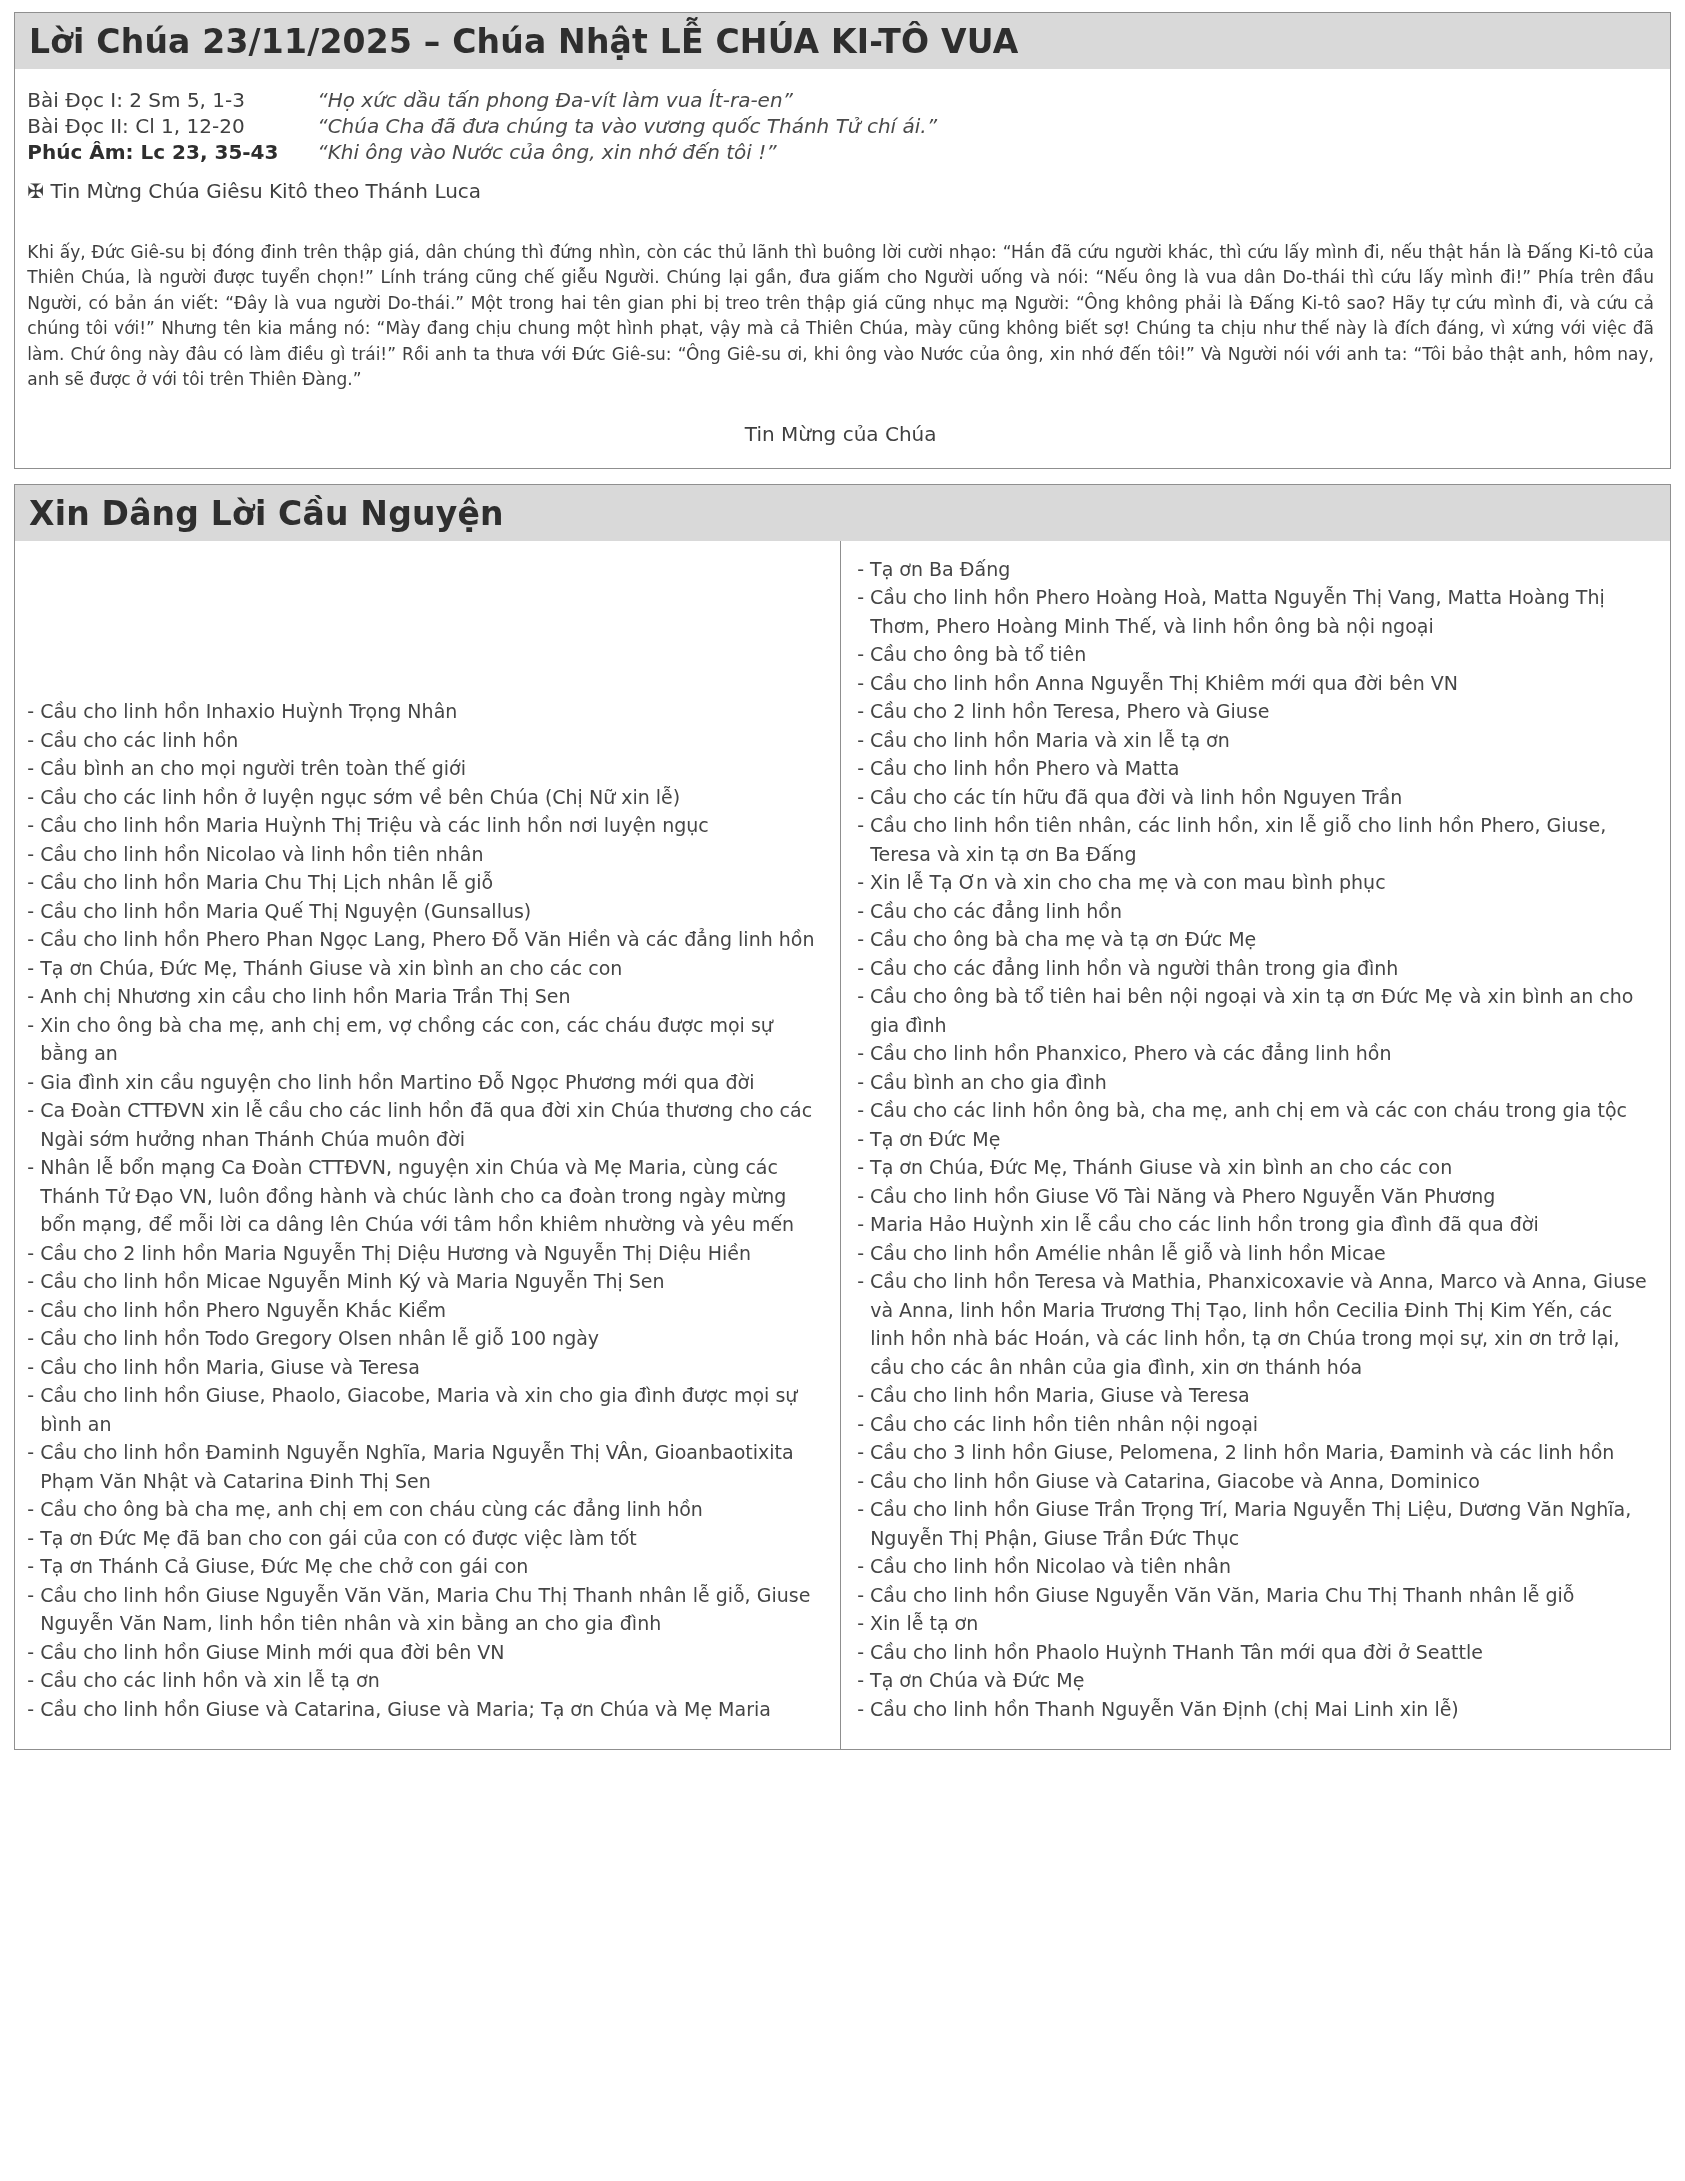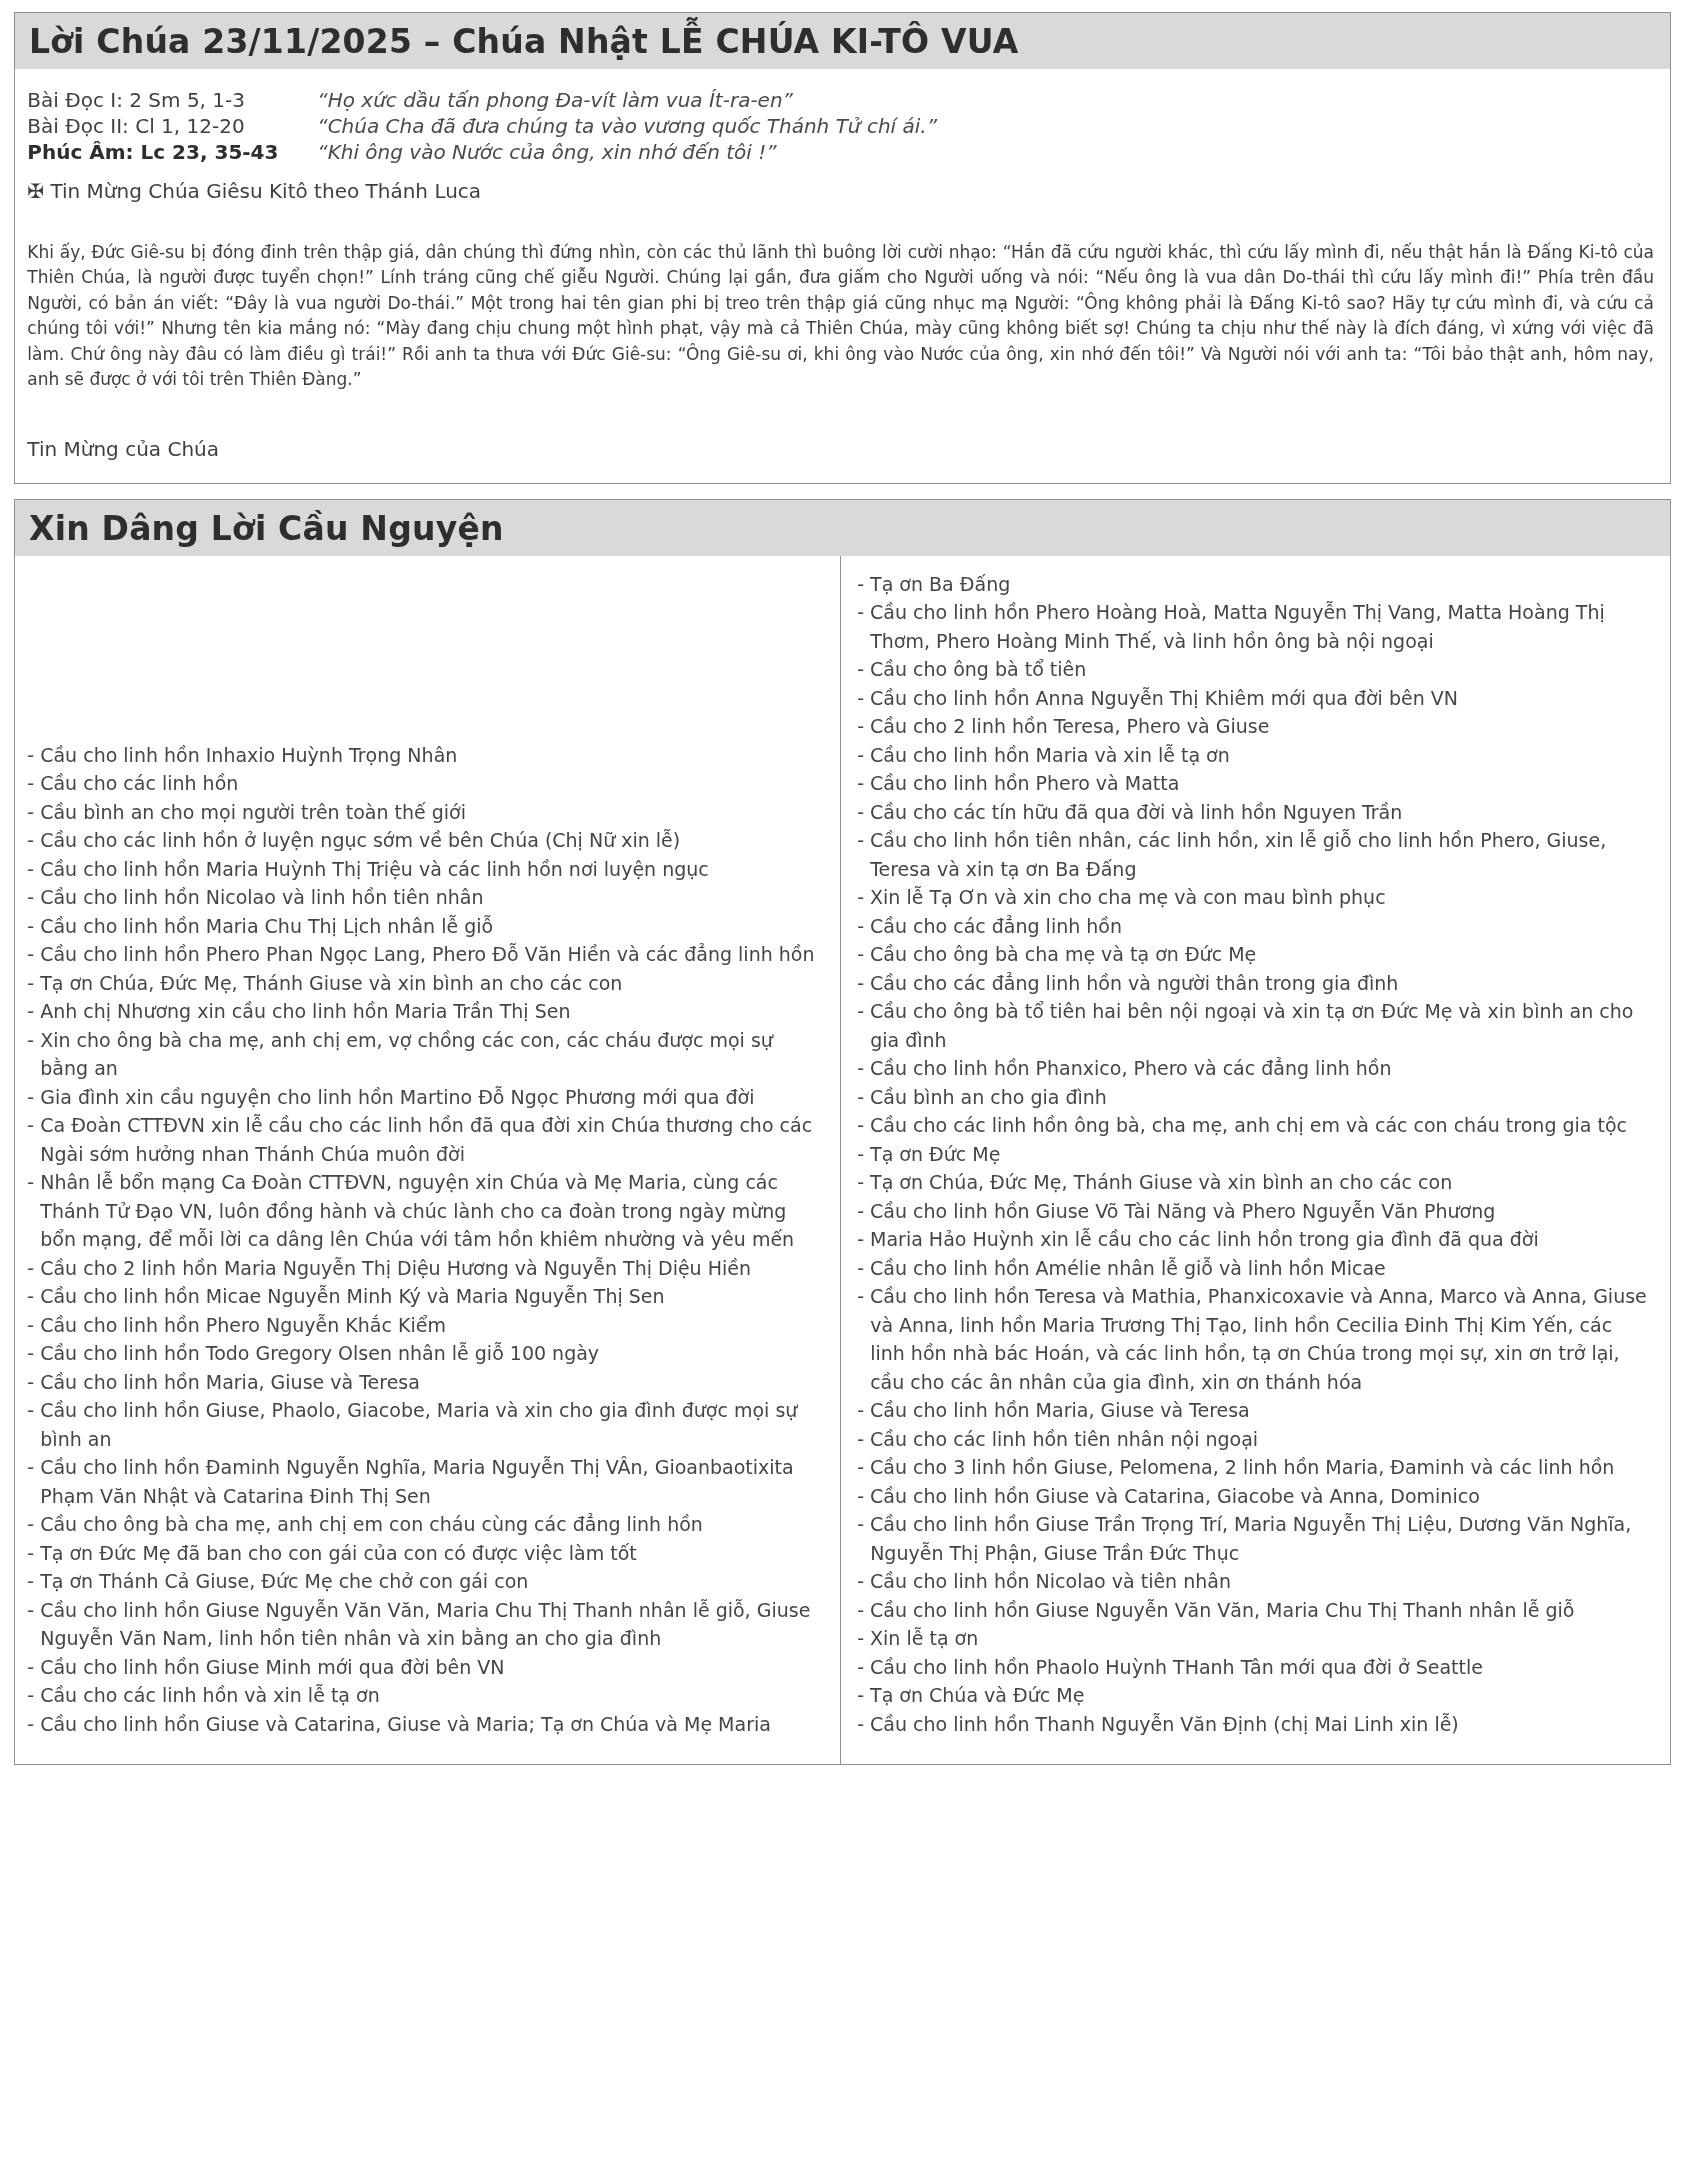--- a/index.html
+++ b/index.html
@@ -55,21 +55,22 @@
   }
   .gospel-body {
     font-size: 17px;
     line-height: 25.5px;
     text-align: justify;
     margin-top: 35px;
   }
   .gospel-closing {
     font-size: 20px;
     line-height: 25.5px;
-    margin-top: 44px;
+    margin-top: 29px;
+    text-align: center;
   }
 
   
   .columns { display: flex; align-items: flex-end; }
   .col {
     flex: 1 1 0;
     list-style: none;
     padding: 14px 17.6px 26px 12.3px;
   }
   .col-right {
@@ -123,20 +124,21 @@
     </header>
     <div class="columns">
       <ul class="col col-left">
           <li>- Cầu cho linh hồn Inhaxio Huỳnh Trọng Nhân</li>
           <li>- Cầu cho các linh hồn</li>
           <li>- Cầu bình an cho mọi người trên toàn thế giới</li>
           <li>- Cầu cho các linh hồn ở luyện ngục sớm về bên Chúa (Chị Nữ xin lễ)</li>
           <li>- Cầu cho linh hồn Maria Huỳnh Thị Triệu và các linh hồn nơi luyện ngục</li>
           <li>- Cầu cho linh hồn Nicolao và linh hồn tiên nhân</li>
           <li>- Cầu cho linh hồn Maria Chu Thị Lịch nhân lễ giỗ</li>
+          <li>- Cầu cho linh hồn Maria Quế Thị Nguyện (Gunsallus)</li>
           <li>- Cầu cho linh hồn Phero Phan Ngọc Lang, Phero Đỗ Văn Hiền và các đẳng linh hồn</li>
           <li>- Tạ ơn Chúa, Đức Mẹ, Thánh Giuse và xin bình an cho các con</li>
           <li>- Anh chị Nhương xin cầu cho linh hồn Maria Trần Thị Sen</li>
           <li>- Xin cho ông bà cha mẹ, anh chị em, vợ chồng các con, các cháu được mọi sự bằng an</li>
           <li>- Gia đình xin cầu nguyện cho linh hồn Martino Đỗ Ngọc Phương mới qua đời</li>
           <li>- Ca Đoàn CTTĐVN xin lễ cầu cho các linh hồn đã qua đời xin Chúa thương cho các Ngài sớm hưởng nhan Thánh Chúa muôn đời</li>
           <li>- Nhân lễ bổn mạng Ca Đoàn CTTĐVN, nguyện xin Chúa và Mẹ Maria, cùng các Thánh Tử Đạo VN, luôn đồng hành và chúc lành cho ca đoàn trong ngày mừng bổn mạng, để mỗi lời ca dâng lên Chúa với tâm hồn khiêm nhường và yêu mến</li>
           <li>- Cầu cho 2 linh hồn Maria Nguyễn Thị Diệu Hương và Nguyễn Thị Diệu Hiền</li>
           <li>- Cầu cho linh hồn Micae Nguyễn Minh Ký và Maria Nguyễn Thị Sen</li>
           <li>- Cầu cho linh hồn Phero Nguyễn Khắc Kiểm</li>

